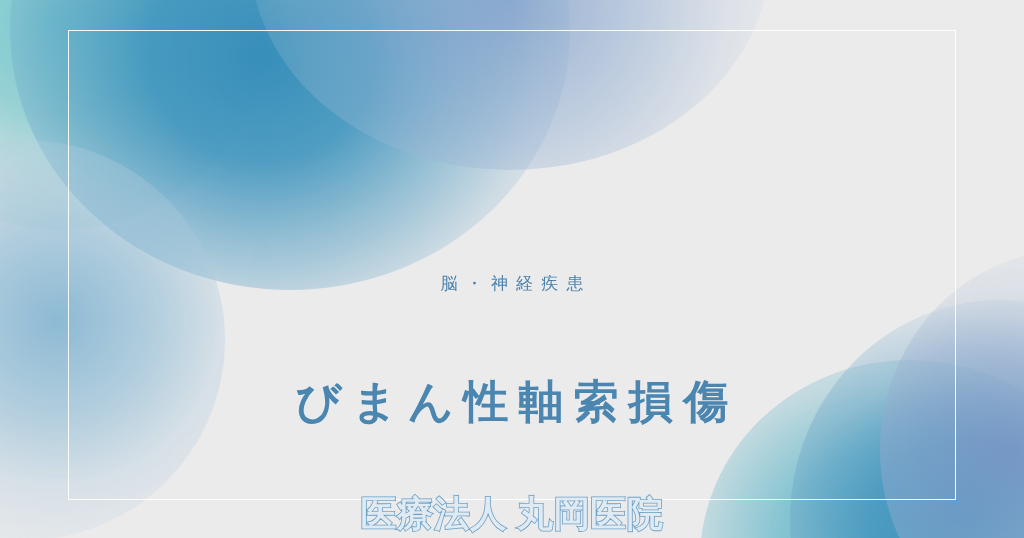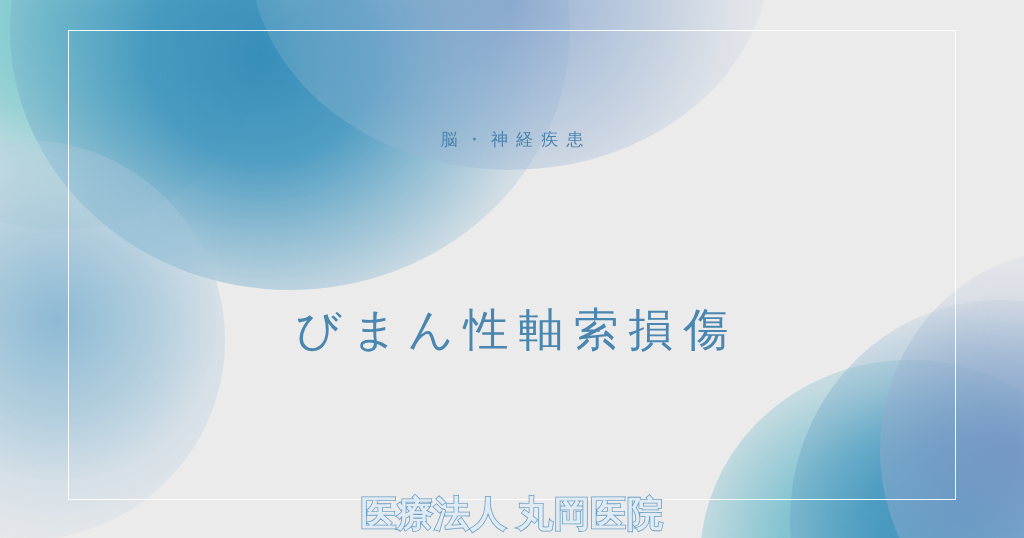--- a/index.html
+++ b/index.html
@@ -144,38 +144,38 @@
     pointer-events: none;
   }
 
   
   .content {
     position: absolute;
     inset: 0;
     display: flex;
     flex-direction: column;
     align-items: center;
-    justify-content: space-between;
+    justify-content: flex-end;
     text-align: center;
   }
 
   .eyebrow {
     margin-top: 128px;
     font-size: 17px;
     font-weight: 500;
     letter-spacing: 0.48em;
     text-indent: 0.48em;
     color: #4b82ad;
     line-height: 1.4;
   }
 
   .title {
     margin-top: 78px;
     font-size: 45px;
-    font-weight: 400;
+    font-weight: 700;
     letter-spacing: 0.22em;
     text-indent: 0.22em;
     color: #4a86b0;
     line-height: 1.25;
     white-space: nowrap;
   }
 
   .org {
     margin-top: 31px;
     font-size: 36px;

